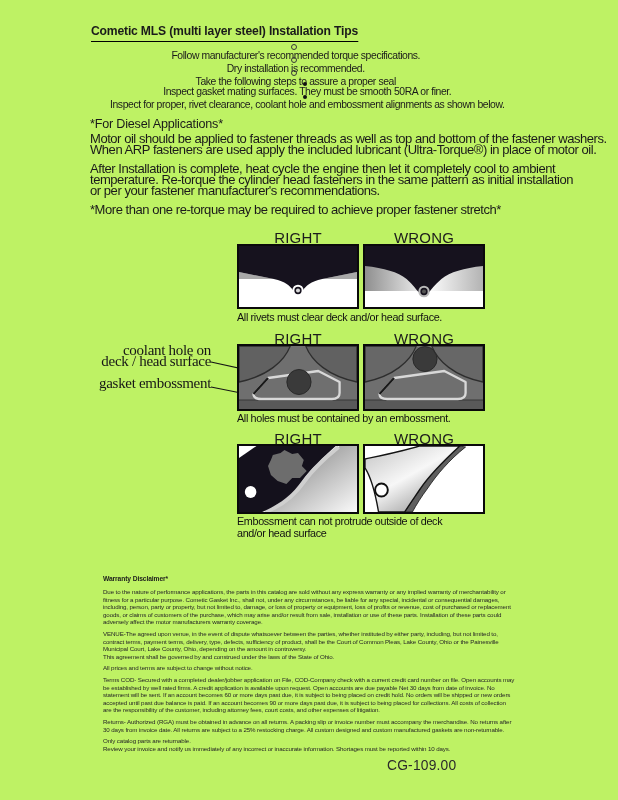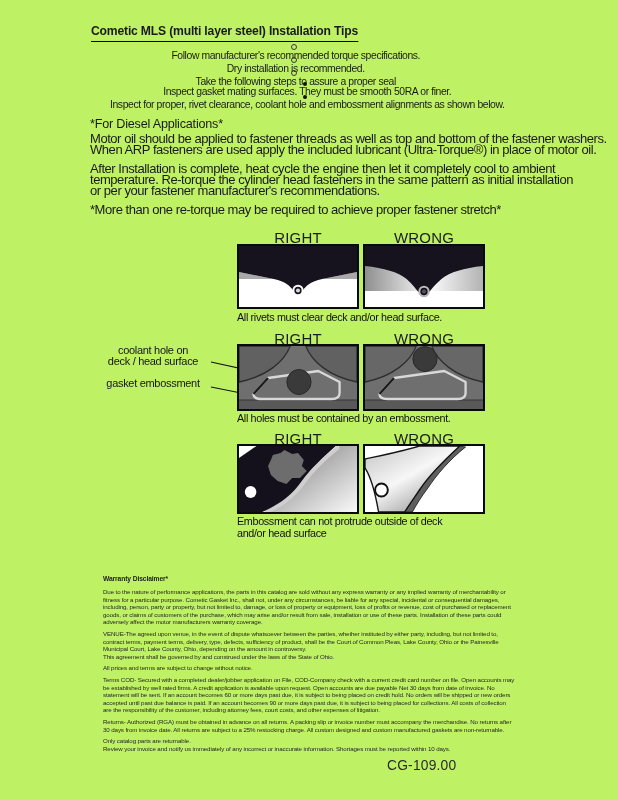--- a/index.html
+++ b/index.html
@@ -20,21 +20,21 @@
   .diesel-heading{position:absolute;left:90px;top:117px;font-size:12.6px;font-weight:normal;letter-spacing:-0.2px;}
   .para{position:absolute;left:90px;font-size:13px;letter-spacing:-0.45px;line-height:11px;white-space:pre-line;}
   .para.p1{top:133px;}
   .para.p2{top:163px;}
   .para.p3{top:204px;}
   .dg-label{position:absolute;width:122px;text-align:center;font-size:15px;color:#1c1c1c;letter-spacing:0.2px;}
   .dg-box{position:absolute;width:122px;border:2px solid #0a0a0a;box-sizing:border-box;background:#fff;line-height:0;}
   .dg-box svg{width:100%;height:100%;display:block;}
   .h1{height:65px;} .h2{height:67px;} .h3{height:70px;}
   .cap{position:absolute;left:237px;font-size:10.8px;letter-spacing:-0.35px;color:#111;line-height:12px;white-space:pre-line;}
-  .ann{position:absolute;left:95px;width:116px;text-align:center;font-size:11px;letter-spacing:-0.3px;line-height:10.9px;white-space:pre-line;color:#161616;}
+  .ann{position:absolute;left:95px;width:116px;text-align:right;font-size:15px;letter-spacing:-0.3px;line-height:10.9px;white-space:pre-line;color:#161616;font-family:Liberation Serif, serif;}
   .leaders{position:absolute;left:205px;top:350px;width:110px;height:55px;}
   .warranty{position:absolute;left:103px;top:575px;width:445px;}
   .fph{font-size:6.7px;font-weight:bold;letter-spacing:-0.1px;margin:0 0 6px 0;color:#1c1c1c;}
   .fp{font-size:6.2px;letter-spacing:-0.12px;line-height:7.6px;margin:0 0 4px 0;white-space:pre-line;color:#262626;}
   .footer-code{position:absolute;left:387px;top:758px;font-size:13.8px;letter-spacing:0.2px;color:#2a2a2a;}
 </style>
 </head>
 <body>
 
 <div class="page">

